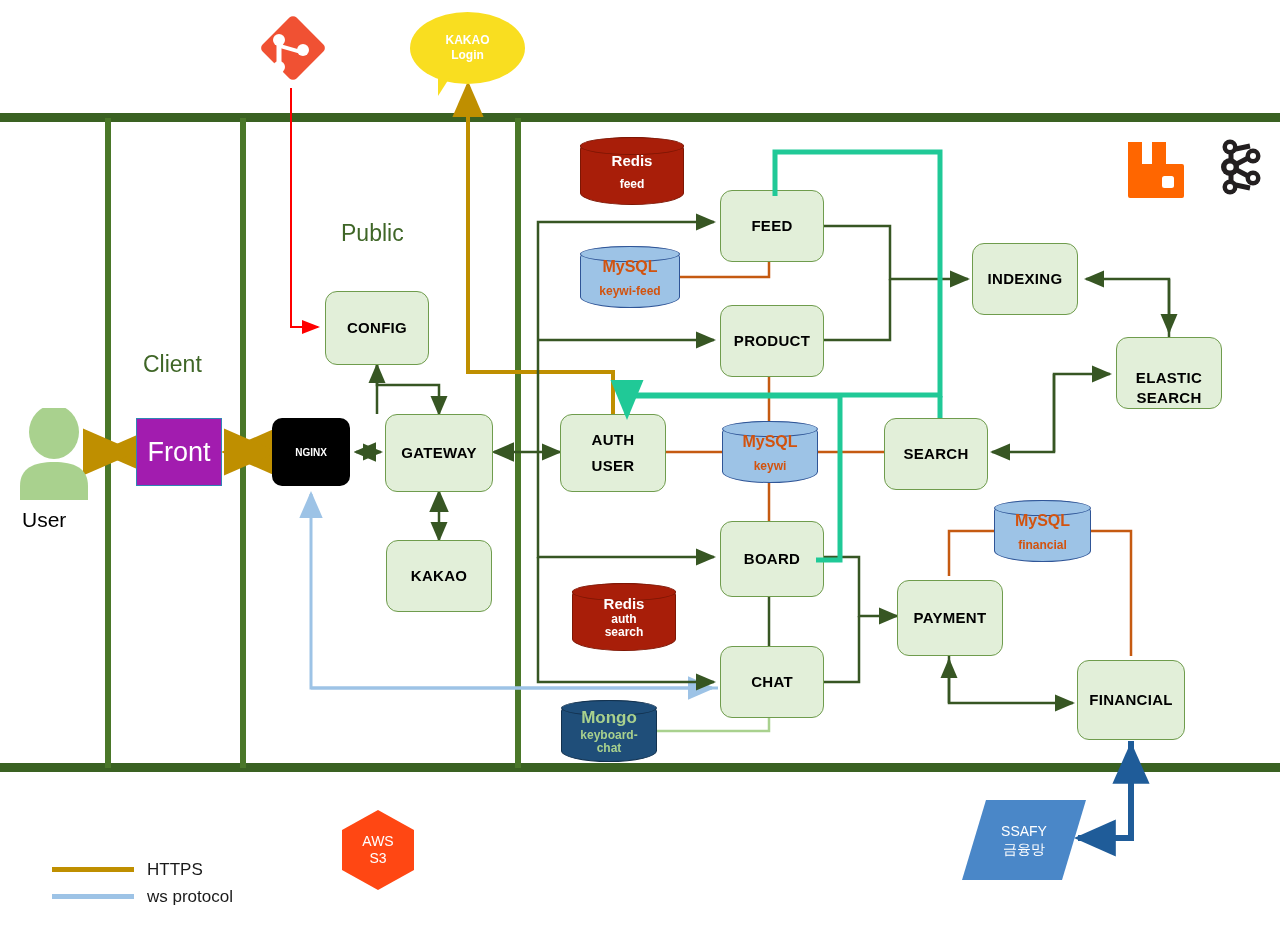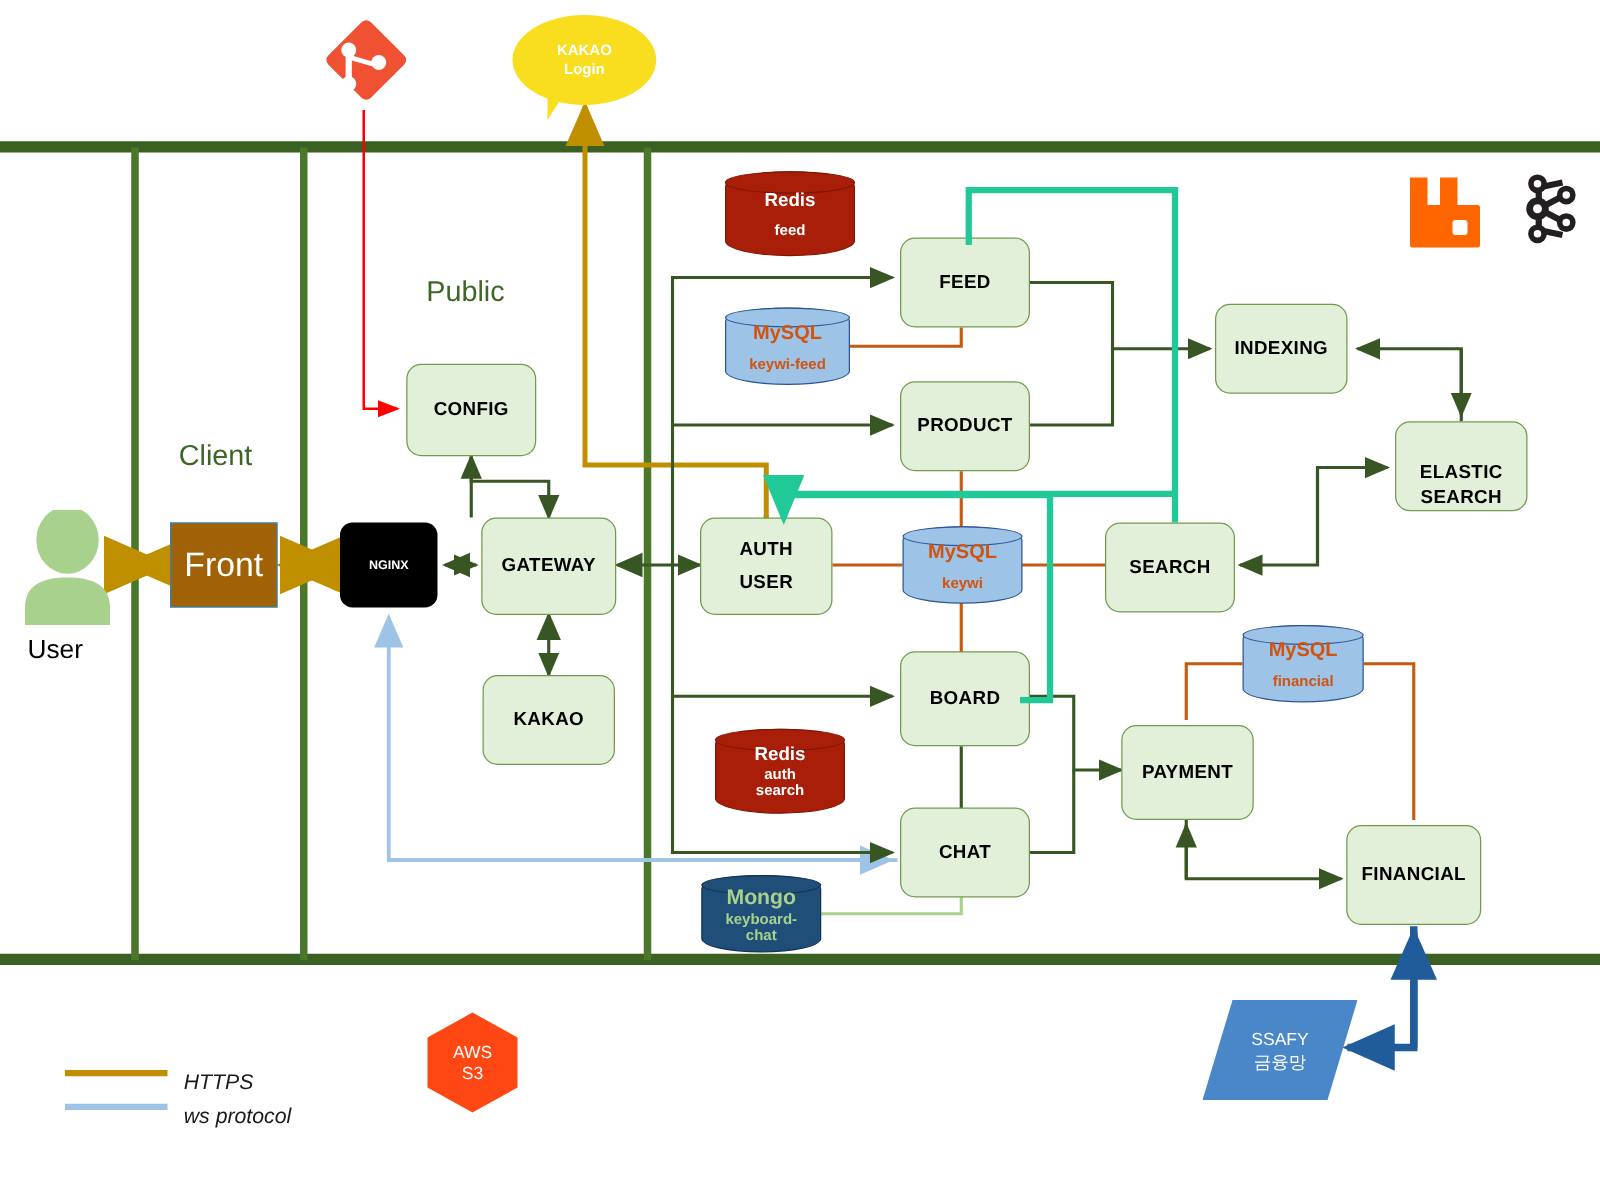--- a/index.html
+++ b/index.html
@@ -60,21 +60,21 @@
   .nginx-box {
     position: absolute;
     background: #000000;
     border-radius: 10px;
     display: flex; align-items: center; justify-content: center;
     color: #ffffff; font-size: 10px; font-weight: bold;
     z-index: 6;
   }
   .front-box {
     position: absolute;
-    background: #a16207;
+    background: #a21caf;
     border: 1.5px solid #2f85b5;
     display: flex; align-items: center; justify-content: center;
     color: #ffffff; font-size: 27px; font-weight: 400;
     z-index: 6;
   }
 
   
   .cyl {
     position: absolute;
     z-index: 7;
@@ -152,21 +152,21 @@
     position:absolute; z-index:9;
   }
   .ssafy .label {
     position:absolute; inset:0; display:flex; flex-direction:column;
     align-items:center; justify-content:center;
     color:#fff; font-size:14px; line-height:1.3;
   }
 
   
   .legend { position:absolute; z-index: 9; }
-  .legend-row { display:flex; align-items:flex-start; height: 27px; font-style: italic; }
+  .legend-row { display:flex; align-items:center; height: 27px; }
   .legend-swatch { width: 82px; height: 5px; margin-right: 13px; }
   .legend-text { font-size: 17px; color:#1a1a1a; white-space:nowrap; }
 </style>
 </head>
 <body>
 
 <div id="canvas">
 
   <div class="hband" style="top:113px;"></div>
   <div class="hband" style="top:763px;"></div>

